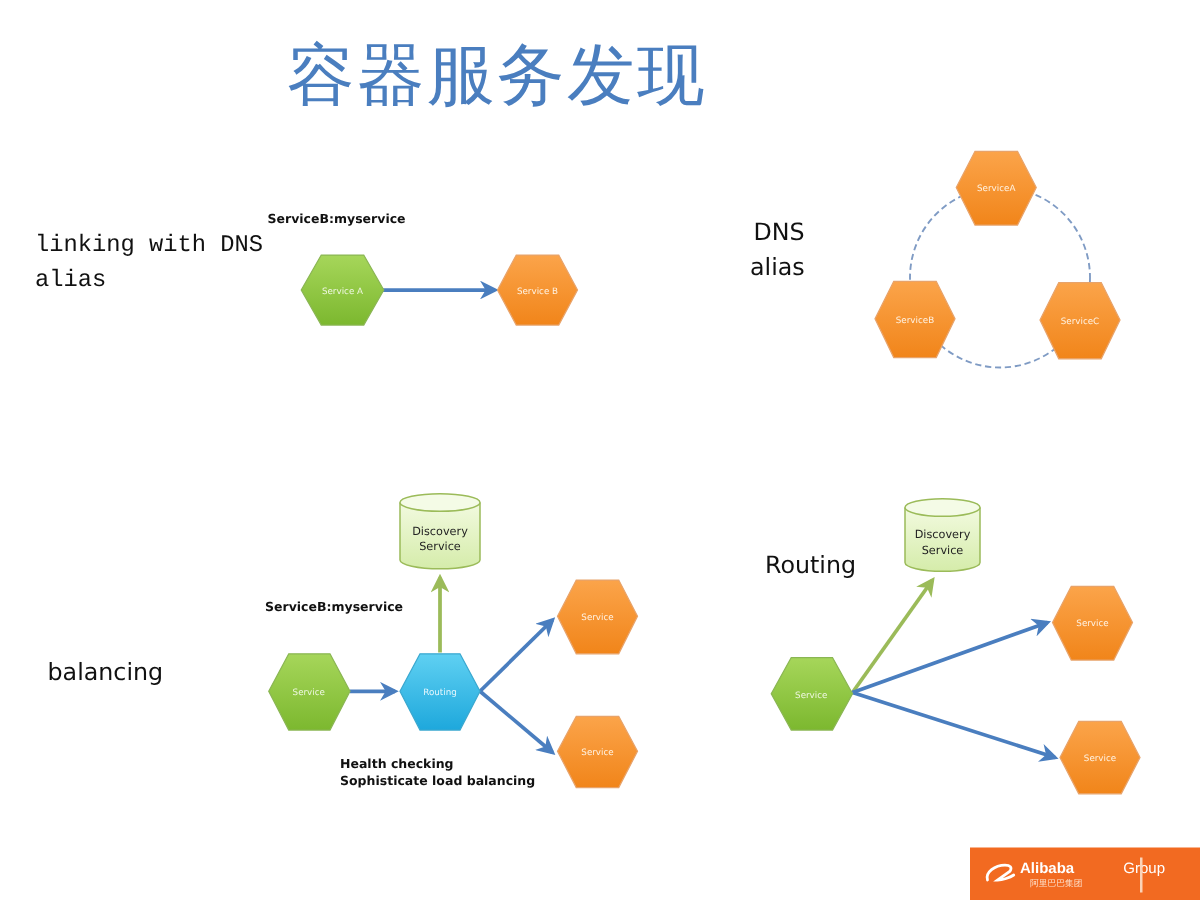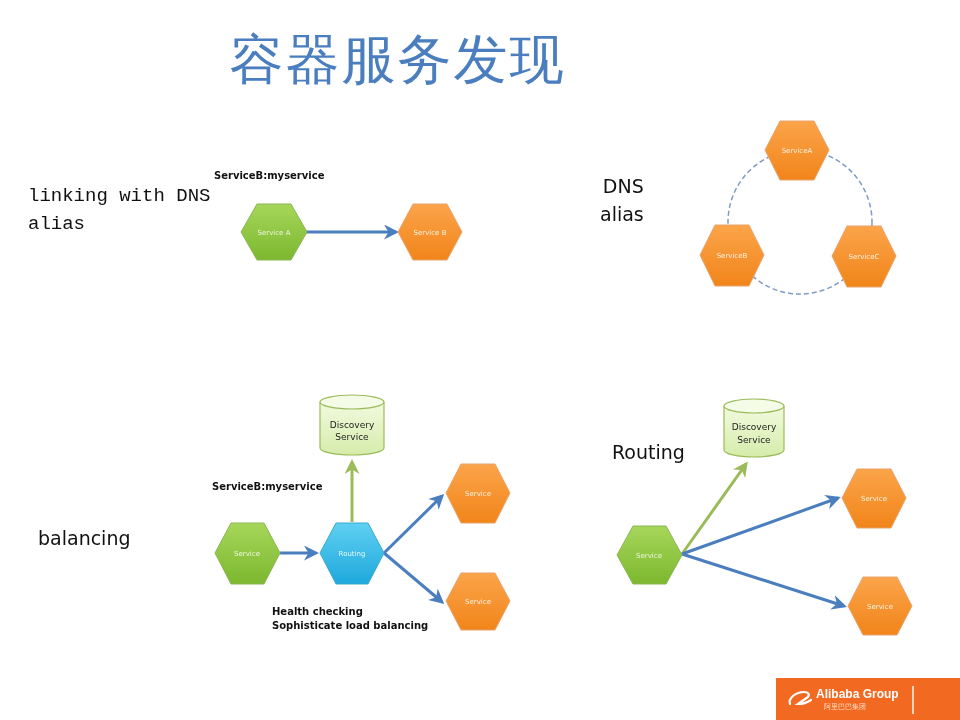--- a/index.html
+++ b/index.html
@@ -3,21 +3,21 @@
 <meta charset="utf-8">
 <style>
   html, body { margin: 0; padding: 0; }
   body { width: 960px; height: 720px; background: #ffffff; position: relative; overflow: hidden; font-family: "Liberation Sans", sans-serif; }
   .title { position: absolute; left: 0; top: 24px; width: 795px; text-align: center; font-size: 54px; color: #4a7ebf; font-family: "DejaVu Sans", sans-serif; letter-spacing: 2px; }
   .label { position: absolute; color: #111; font-family: "DejaVu Sans", sans-serif; font-size: 19px; line-height: 28px; }
   .small { position: absolute; color: #111; font-family: "DejaVu Sans", sans-serif; font-size: 10px; font-weight: bold; line-height: 15px; }
   svg.diagram { position: absolute; left: 0; top: 0; }
   .footer { position: absolute; left: 776px; top: 678px; width: 184px; height: 42px; background: #f26a21; }
   .logo-text { position: absolute; left: 40px; top: 9px; color: #fff; font-size: 12px; font-weight: bold; }
-  .logo-text .grp { font-weight: bold; }
+  .logo-text .grp { font-weight: normal; margin-left: 36px; }
   .logo-sub { position: absolute; left: 48px; top: 24px; color: #fde0cc; font-size: 7px; }
   .logo-bar { position: absolute; left: 136px; top: 8px; width: 2px; height: 28px; background: #fbd3b8; }
   .logo-icon { position: absolute; left: 10px; top: 10px; }
 </style>
 </head>
 <body>
 
 <div class="title">容器服务发现</div>
 
 <div class="label" style="left:28px; top:182px;font-family:Liberation Mono, monospace;">

